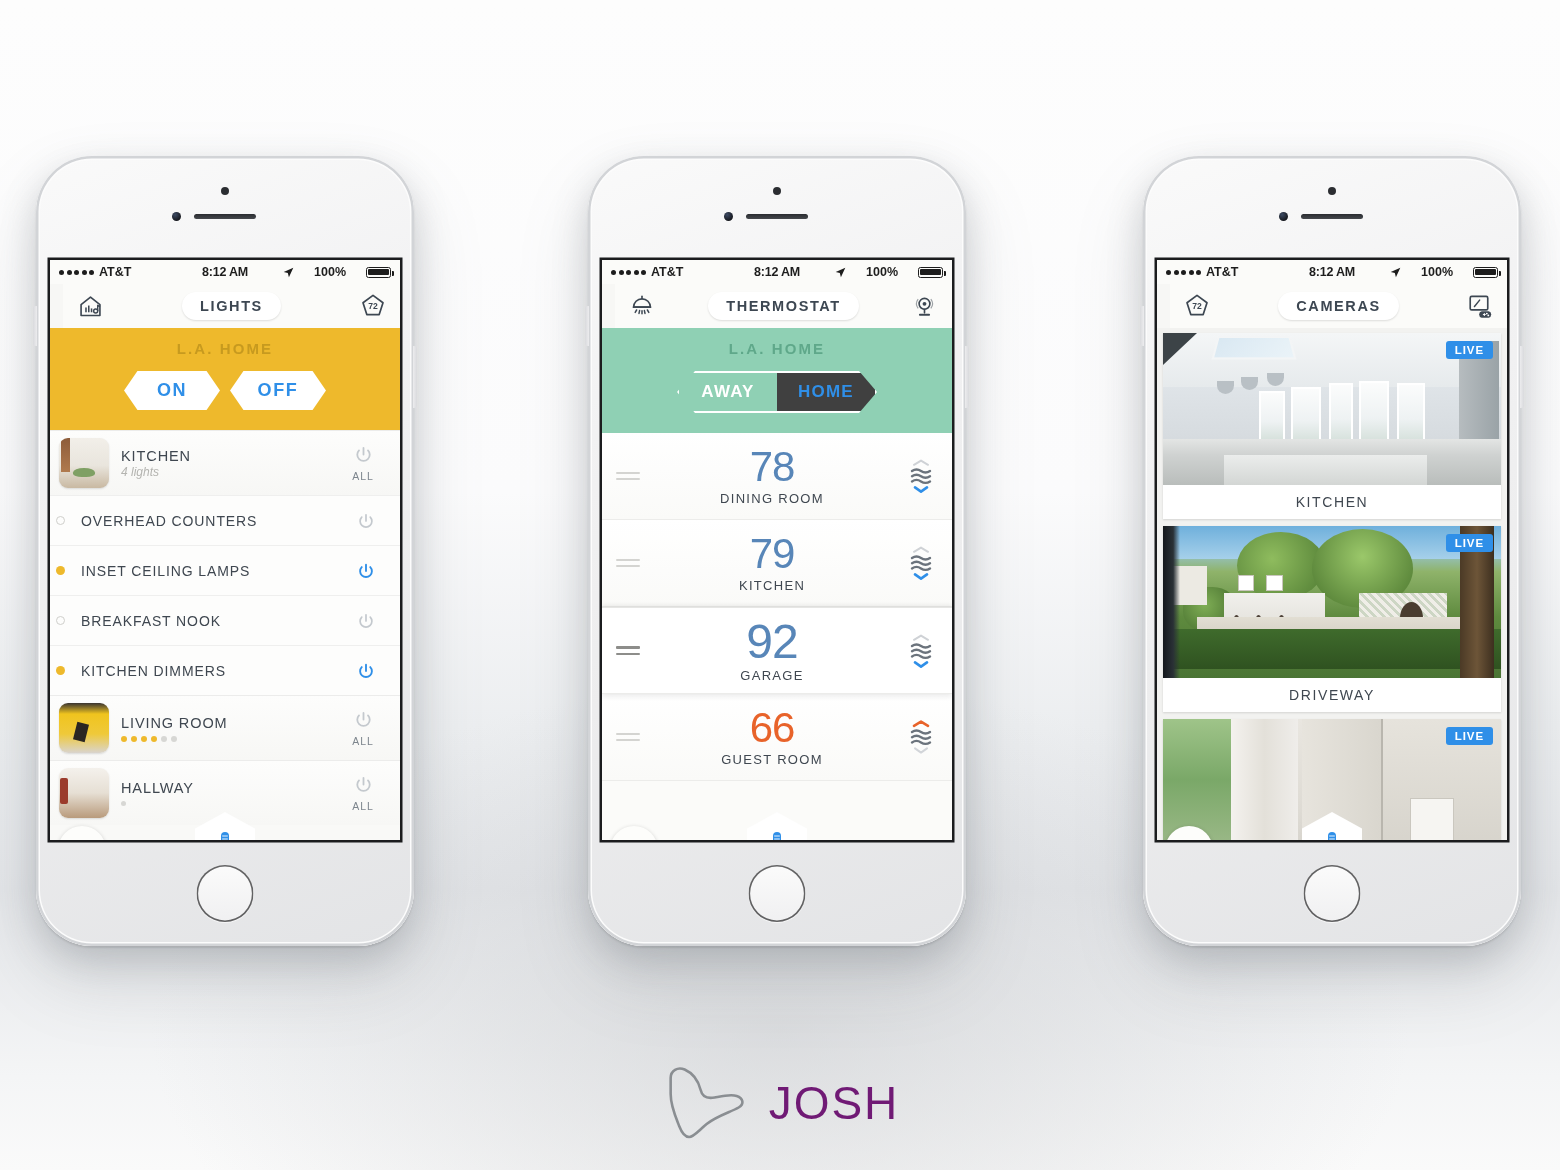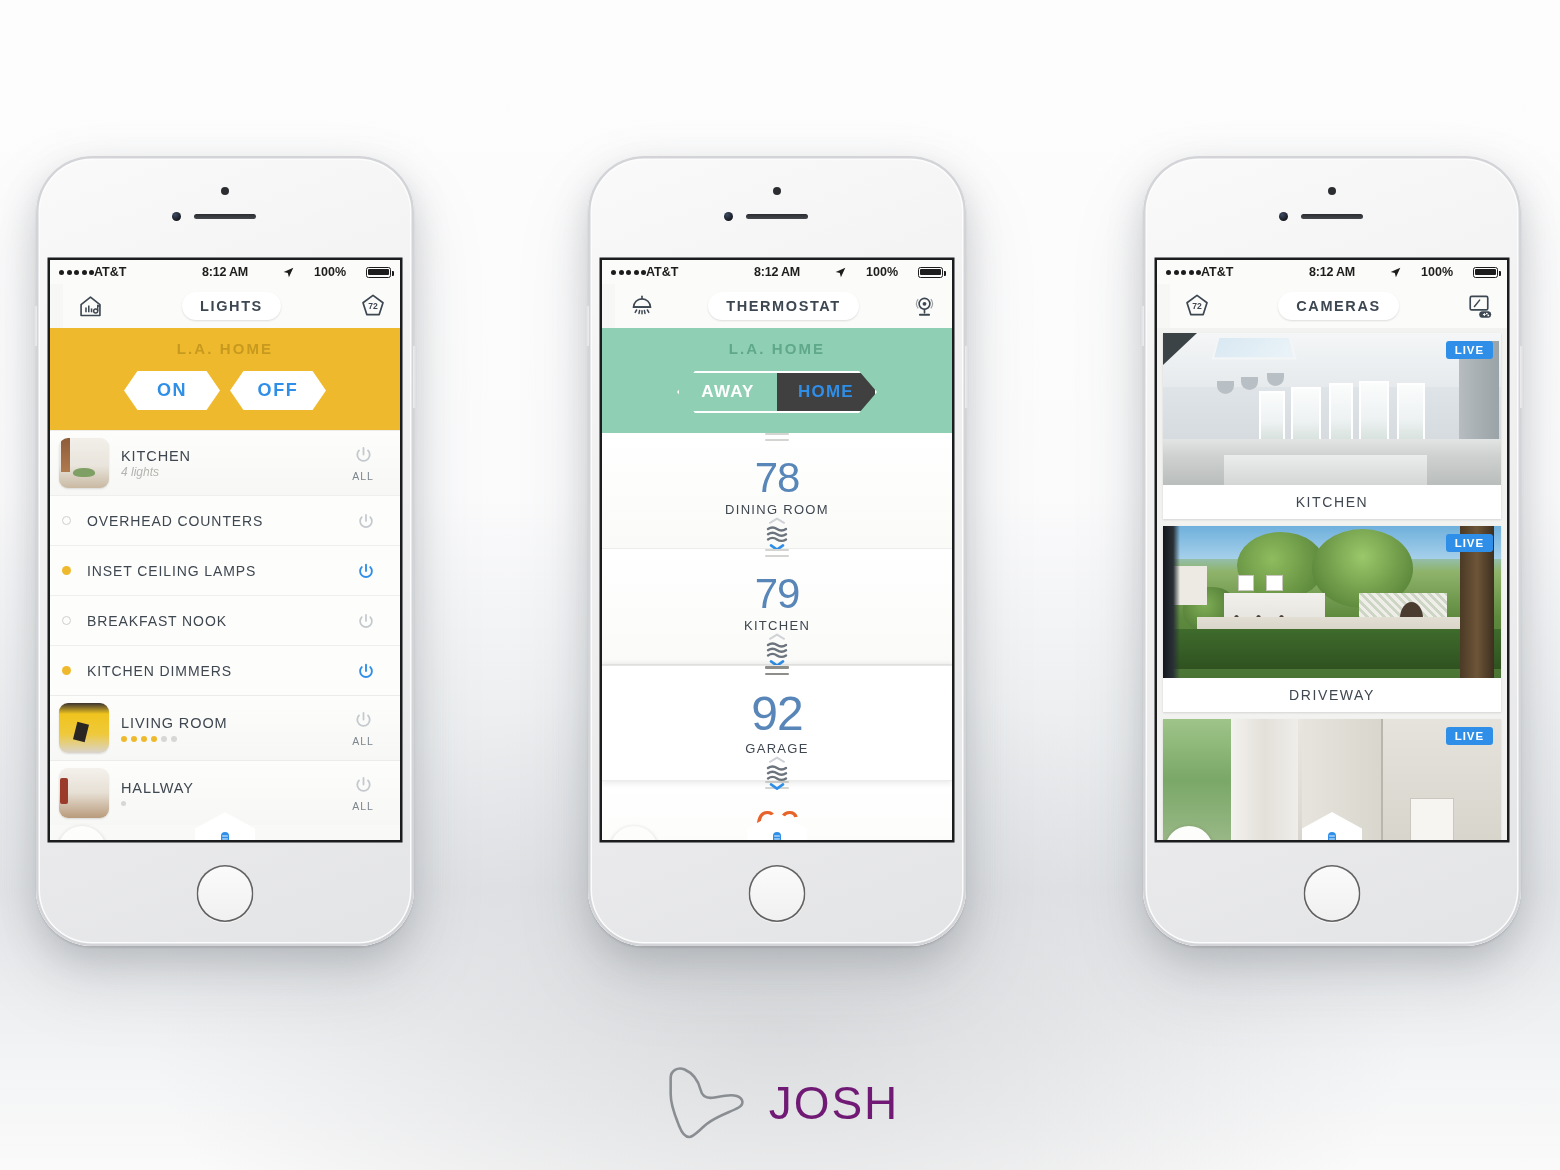--- a/index.html
+++ b/index.html
@@ -67,21 +67,21 @@
     overflow:hidden;
     box-shadow: 0 0 0 2.5px #1b1c1e;
   }
 
   
   .statusbar {
     height:24px; display:flex; align-items:center;
     padding:0 9px; font-size:12.5px; font-weight:bold; color:#1d1d1d;
     background:#fbfbf9;
   }
-  .sb-left { display:flex; align-items:center; flex:1; }
+  .sb-left { display:flex; align-items:center; gap:5px; flex:1; }
   .sb-dots { display:flex; gap:2.5px; }
   .sb-dots i { width:5px; height:5px; border-radius:50%; background:#1d1d1d; display:block; }
   .sb-center { flex:1; text-align:center; letter-spacing:-0.2px; }
   .sb-right { flex:1; display:flex; align-items:center; justify-content:flex-end; gap:20px; }
   .loc-arrow { width:11px; height:11px; }
   .batt { width:25px; height:11px; border:1.4px solid #1d1d1d; border-radius:2.5px; position:relative; }
   .batt::after { content:""; position:absolute; right:-4px; top:3px; width:2px; height:5px; background:#1d1d1d; border-radius:0 1px 1px 0;}
   .batt i { position:absolute; inset:1.3px; background:#1d1d1d; border-radius:1px; display:block; }
 
   
@@ -162,21 +162,21 @@
   .room-name { font-size:14.5px; letter-spacing:0.9px; color:#3f4750; font-weight:500; }
   .room-sub { font-size:12px; font-style:italic; color:#b4b4b0; margin-top:1px; }
   .dimdots { display:flex; gap:4px; margin-top:5px; }
   .dimdots i { width:6px; height:6px; border-radius:50%; background:#d7d7d4; display:block; }
   .dimdots i.on { background:#eeb92c; }
   .dimdots.single i { width:5px; height:5px; }
   .room-ctrl { width:46px; text-align:center; flex:0 0 46px; }
   .room-ctrl .all { font-size:10.5px; letter-spacing:1px; color:#7d858d; margin-top:2px; }
 
   .bulb-row {
-    display:flex; align-items:center; padding:0 14px 0 12px;
+    display:flex; align-items:center; padding:0 14px 0 6px;
     height:50px; border-top:1px solid #efefee;
     background:#fdfdfc;
   }
   .bulb-dot { width:9px; height:9px; border-radius:50%; flex:0 0 9px; }
   .bulb-dot.off { border:1.5px solid #cfcfcb; background:transparent; }
   .bulb-dot.on { background:#eeb92c; }
   .bulb-name { flex:1; padding-left:16px; font-size:14px; letter-spacing:0.9px; color:#3f4750; }
   .bulb-ctrl { width:40px; display:flex; justify-content:center; }
 
   
@@ -189,24 +189,23 @@
   .awayhome-wrap {
     display:flex; width:200px;
     border:2px solid #ffffff; border-radius:0;
     clip-path: polygon(9% 0%, 91% 0%, 100% 50%, 91% 100%, 9% 100%, 0% 50%);
   }
   .ah-seg { flex:1; text-align:center; padding:9px 0; font-size:17px; font-weight:bold; letter-spacing:1.2px; }
   .ah-seg.inactive { color:#ffffff; }
   .ah-seg.active { color:#2f8fe8; background:#404040; }
   .thermo-list { flex:1; }
   .thermo-row {
-    display:flex; align-items:center; height:116px;
+    display:flex; align-items:center; height:87px;
     border-bottom:1px solid #ececea; padding:0 14px;
     background:linear-gradient(180deg,#ffffff,#fafaf8);
-    flex-direction:column;
   }
   .thermo-row.lifted {
     background:#ffffff;
     box-shadow: 0 -2px 4px rgba(0,0,0,0.07), 0 3px 5px rgba(0,0,0,0.07);
     border-top:1px solid #e6e6e4;
     position:relative; z-index:2;
   }
   .drag-handle { width:24px; flex:0 0 24px; display:flex; flex-direction:column; gap:4px; }
   .drag-handle i { height:2px; background:#d4d4d1; display:block; border-radius:1px; }
   .drag-handle.strong i { background:#8d8d8a; height:2.5px; }

